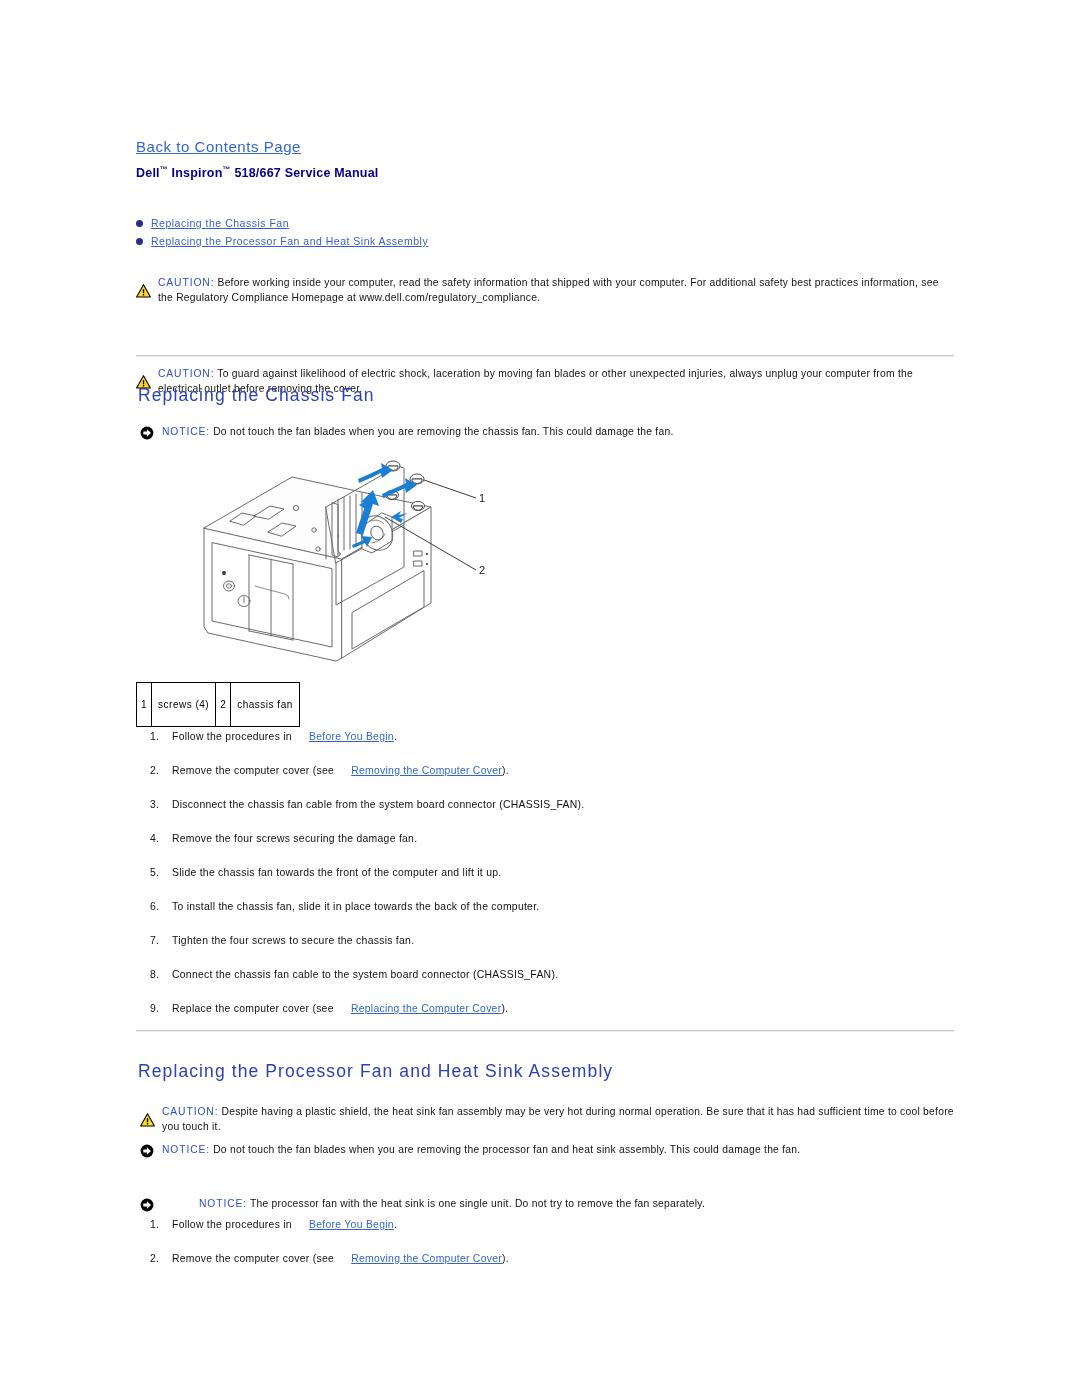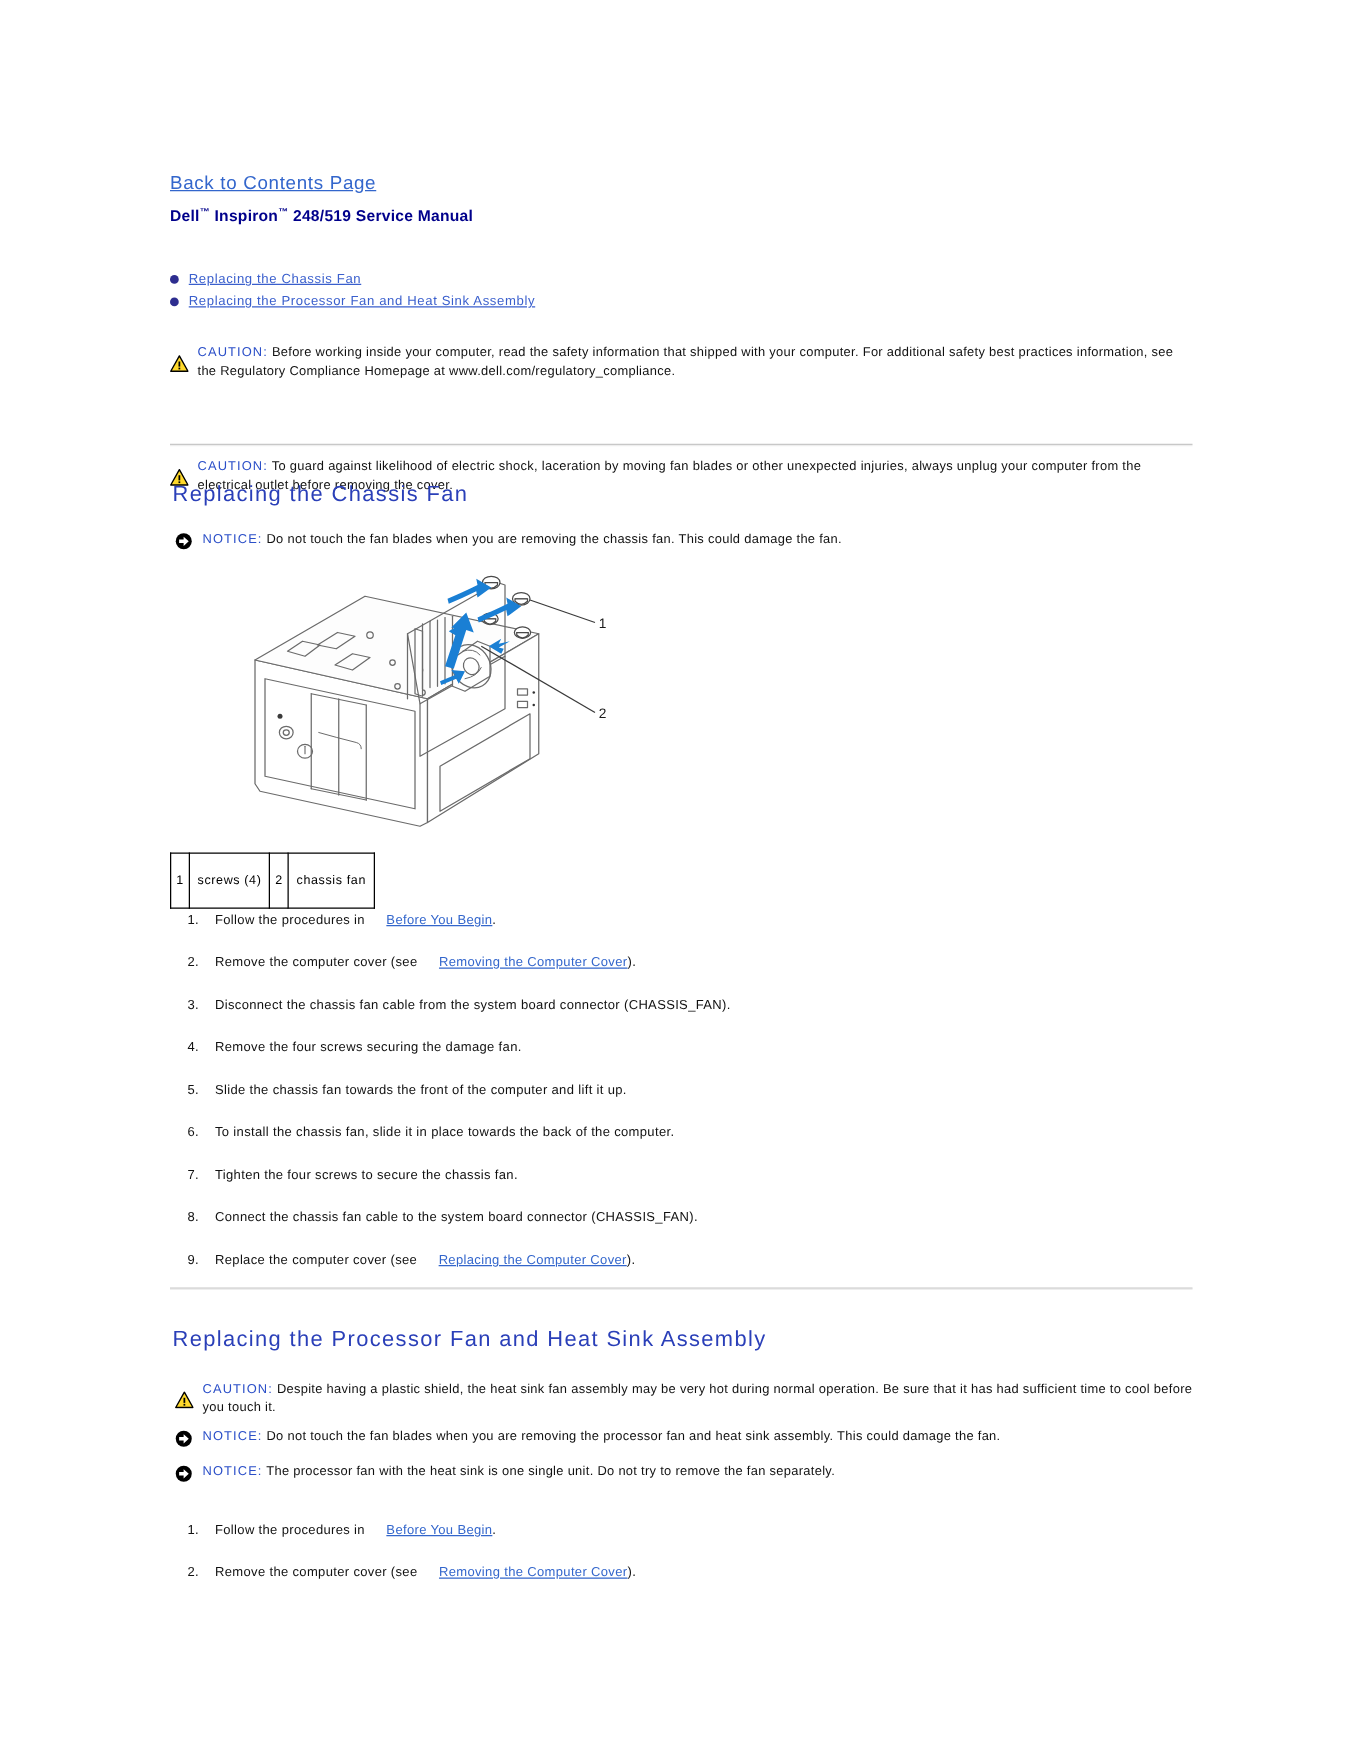--- a/index.html
+++ b/index.html
@@ -150,21 +150,21 @@
   .step .n { width: 22px; flex: 0 0 auto; }
   .step .body { flex: 1 1 auto; }
 </style>
 </head>
 <body>
 
 <div class="backlink">Back to Contents Page</div>
 
 <div class="title-block">
   <p class="subtitle">
-    <span>Dell</span><sup>™</sup><span> Inspiron</span><sup>™</sup><span> 248/519 Service Manual</span>
+    <span>Dell</span><sup>™</sup><span> Inspiron</span><sup>™</sup><span> 518/667 Service Manual</span>
   </p>
 </div>
 
 <div class="toc">
   <div class="toc-item">
     <span class="bullet"></span>
     <span class="toc-link">Replacing the Chassis Fan</span>
   </div>
   <div class="toc-item">
     <span class="bullet"></span>
@@ -391,21 +391,21 @@
 <div class="admon" style="left:140px; top:1143px;">
   <span class="ico">
     <svg class="icon-svg" width="14" height="14" viewBox="0 0 14 14">
       <circle cx="7" cy="7" r="6.4" fill="#000000"></circle>
       <path d="M3.3 5.6 h3.6 V3.3 L11 7 L6.9 10.7 V8.4 H3.3 Z" fill="#ffffff"></path>
     </svg>
   </span>
   <span class="txt"><span class="kw">NOTICE:</span><span> Do not touch the fan blades when you are removing the processor fan and heat sink assembly. This could damage the fan.</span></span>
 </div>
 
-<div class="admon" style="left:140px; top:1171px;">
+<div class="admon" style="left:140px; top:1197px;gap:37px;">
   <span class="ico">
     <svg class="icon-svg" width="14" height="14" viewBox="0 0 14 14">
       <circle cx="7" cy="7" r="6.4" fill="#000000"></circle>
       <path d="M3.3 5.6 h3.6 V3.3 L11 7 L6.9 10.7 V8.4 H3.3 Z" fill="#ffffff"></path>
     </svg>
   </span>
   <span class="txt"><span class="kw">NOTICE:</span><span> The processor fan with the heat sink is one single unit. Do not try to remove the fan separately.</span></span>
 </div>
 
 <div class="steps" style="top:1218px;">

